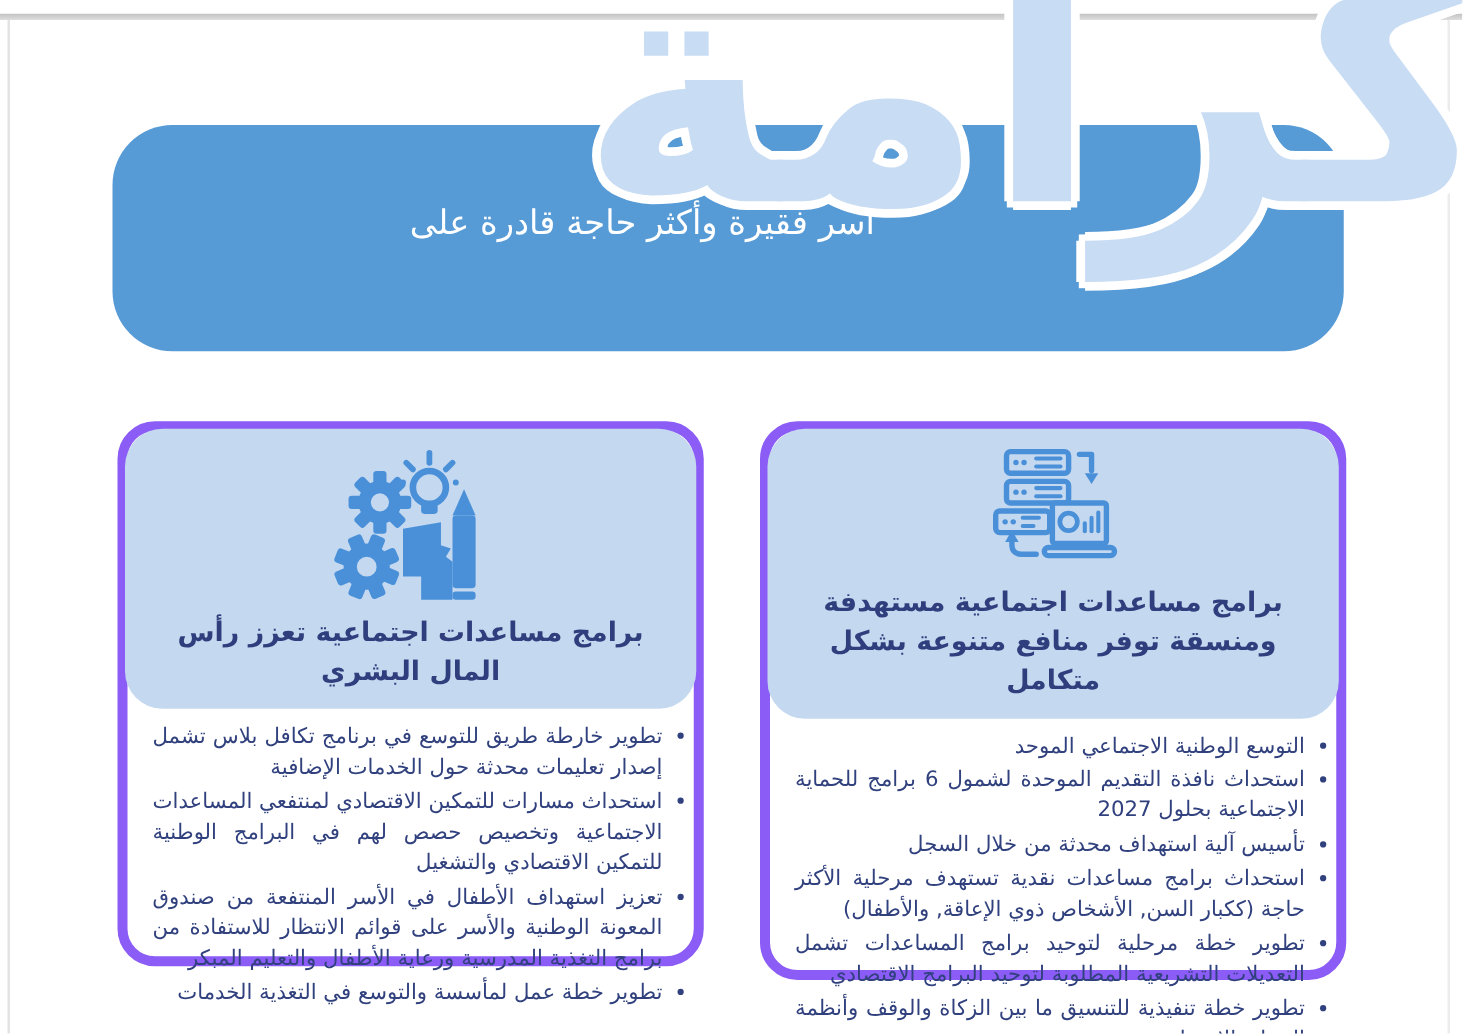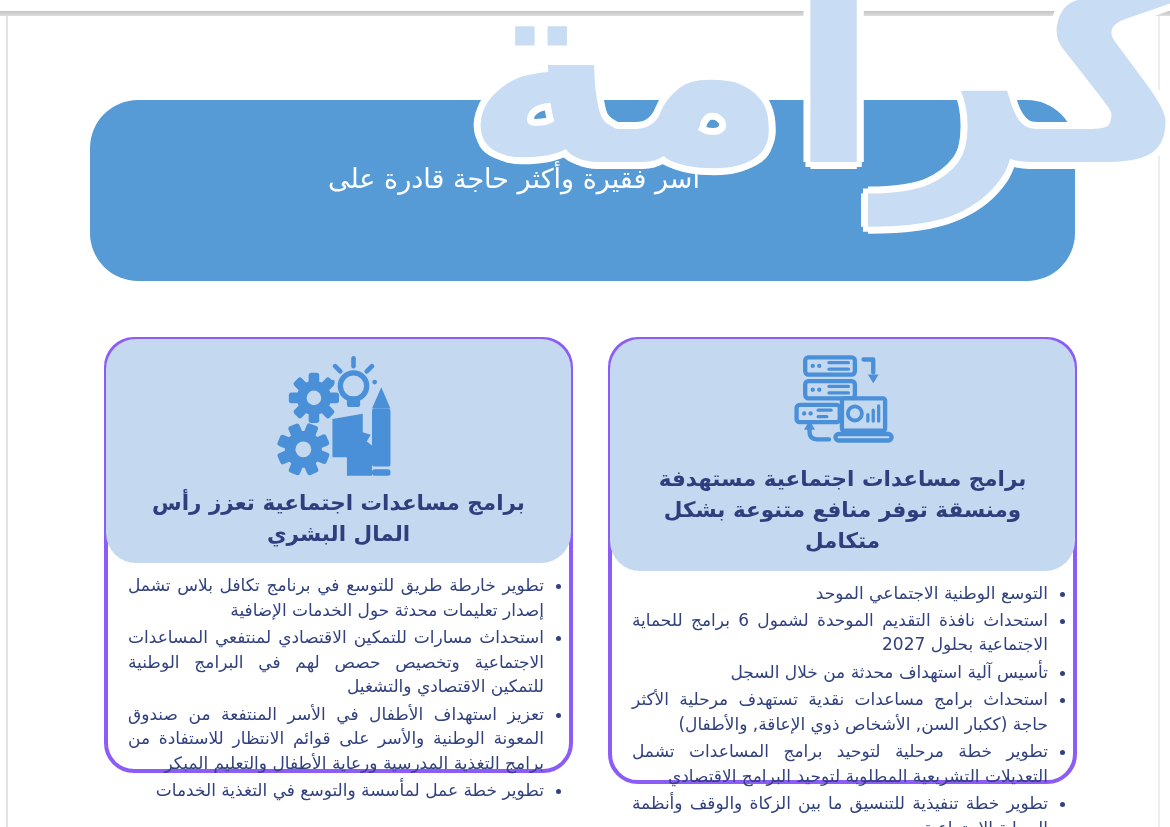--- a/index.html
+++ b/index.html
@@ -31,23 +31,23 @@
       5px 5px 0 #fff,-5px 5px 0 #fff,5px -5px 0 #fff,-5px -5px 0 #fff;
     pointer-events:none;
   }
   .section-heading{
     position:absolute;top:292px;left:0;width:100%;text-align:center;direction:rtl;
     color:#3b4a8e;font-size:25px;font-weight:bold;z-index:3;
   }
   
   .card{
     position:absolute;top:337px;width:469px;background:#ffffff;
-    border:4px solid #8b5cf6;border-radius:30px;box-sizing:border-box;z-index:1;
+    border:8px solid #8b5cf6;border-radius:30px;box-sizing:border-box;z-index:1;
   }
-  .card-left{left:104px;height:436px;}
+  .card-left{left:94px;height:436px;}
   .card-right{left:608px;height:447px;}
   .card-header{
     margin:-2px -2px 0 -2px;background:#c4d8f0;border-radius:30px;
     min-height:188px;box-sizing:border-box;
     display:flex;flex-direction:column;align-items:center;justify-content:flex-start;
     padding:14px 16px 14px;
   }
   .card-title{
     direction:rtl;text-align:center;color:#2f3f7d;font-size:21.5px;font-weight:bold;
     line-height:1.45;max-width:420px;margin-top:2px;

